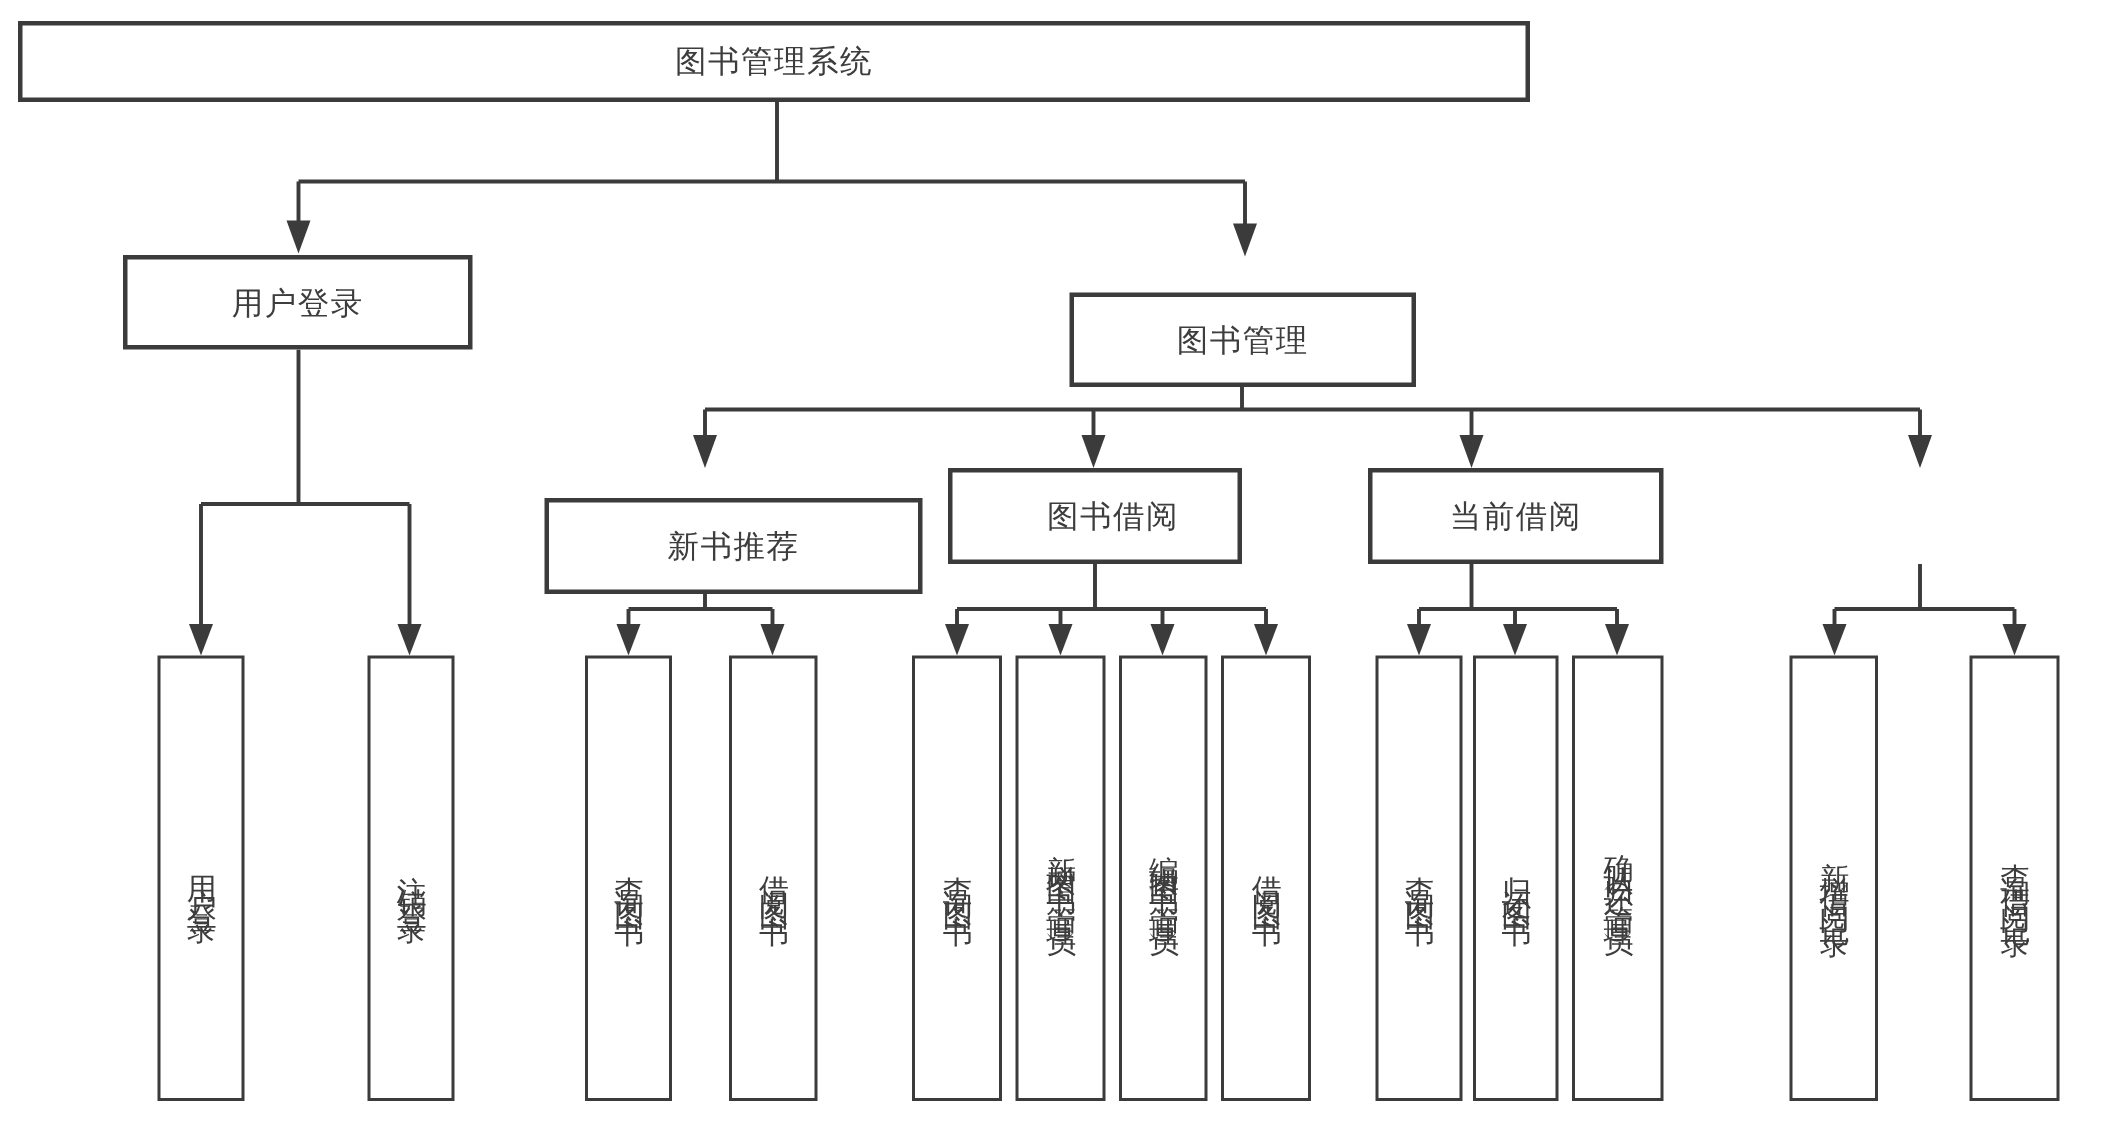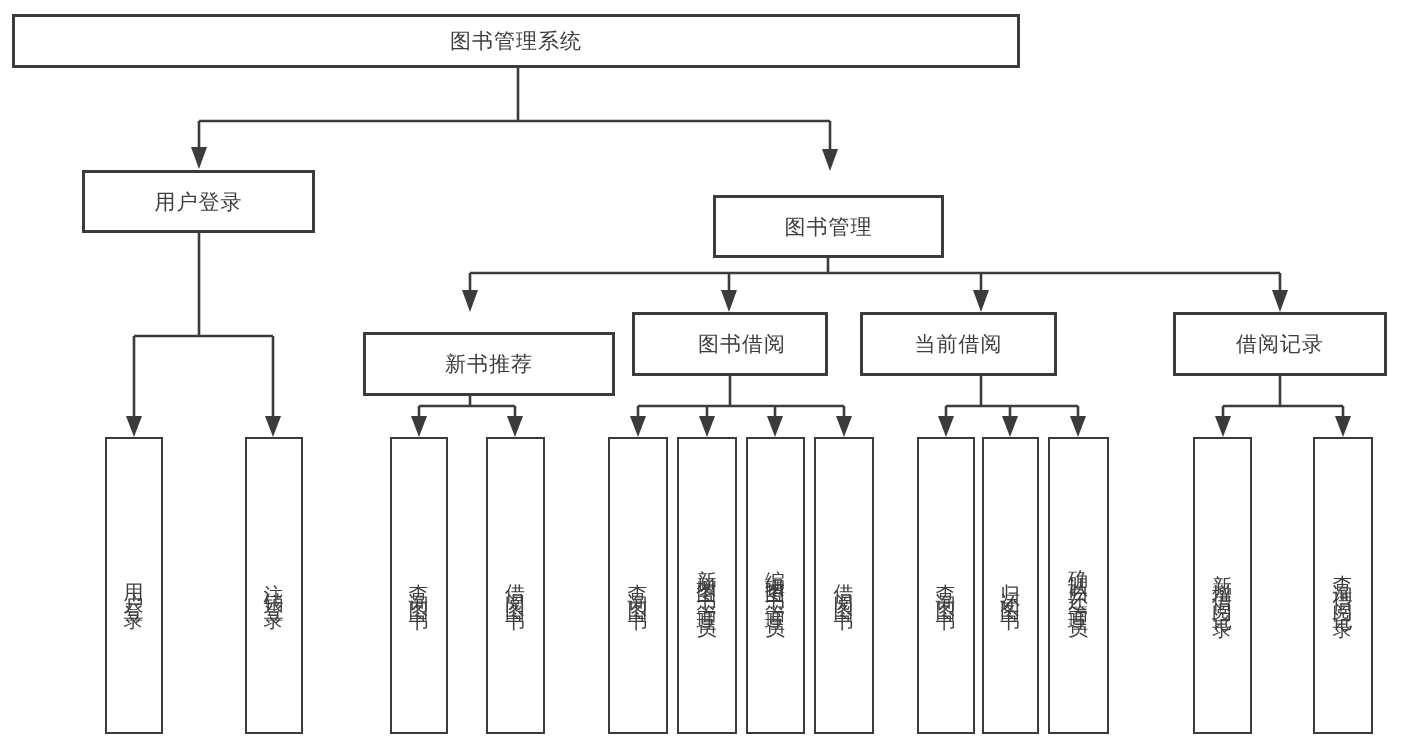--- a/index.html
+++ b/index.html
@@ -94,22 +94,21 @@
     <polygon points="1335,416 1351,416 1343,437"></polygon>
   </svg>
 
   <div class="node" style="left:12px;top:14px;width:1008px;height:54px;font-size:21px;">图书管理系统</div>
 
   <div class="node" style="left:82px;top:170px;width:233px;height:63px;">用户登录</div>
   <div class="node" style="left:713px;top:171px;width:231px;height:63px;margin-top:24px;">图书管理</div>
 
   <div class="node" style="left:363px;top:312px;width:252px;height:64px;margin-top:20px;">新书推荐</div>
   <div class="node" style="left:632px;top:312px;width:196px;height:64px;padding-left:24px;">图书借阅</div>
-  <div class="node" style="left:860px;top:312px;width:197px;height:64px;">当前借阅</div>
-  <div class="node" style="left:1173px;top:312px;width:214px;height:64px;">借阅记录</div>
+  <div class="node" style="left:912px;top:312px;width:197px;height:64px;">当前借阅</div>
 
   <div class="vnode" style="left:105px;top:437px;width:58px;height:297px;">用户登录</div>
   <div class="vnode" style="left:245px;top:437px;width:58px;height:297px;">注销登录</div>
 
   <div class="vnode" style="left:390px;top:437px;width:58px;height:297px;">查询图书</div>
   <div class="vnode" style="left:486px;top:437px;width:59px;height:297px;">借阅图书</div>
 
   <div class="vnode" style="left:608px;top:437px;width:60px;height:297px;">查询图书</div>
   <div class="vnode" style="left:677px;top:437px;width:60px;height:297px;letter-spacing:7px;">新增图书（管理员）</div>
   <div class="vnode" style="left:746px;top:437px;width:59px;height:297px;letter-spacing:7px;">编辑图书（管理员）</div>

